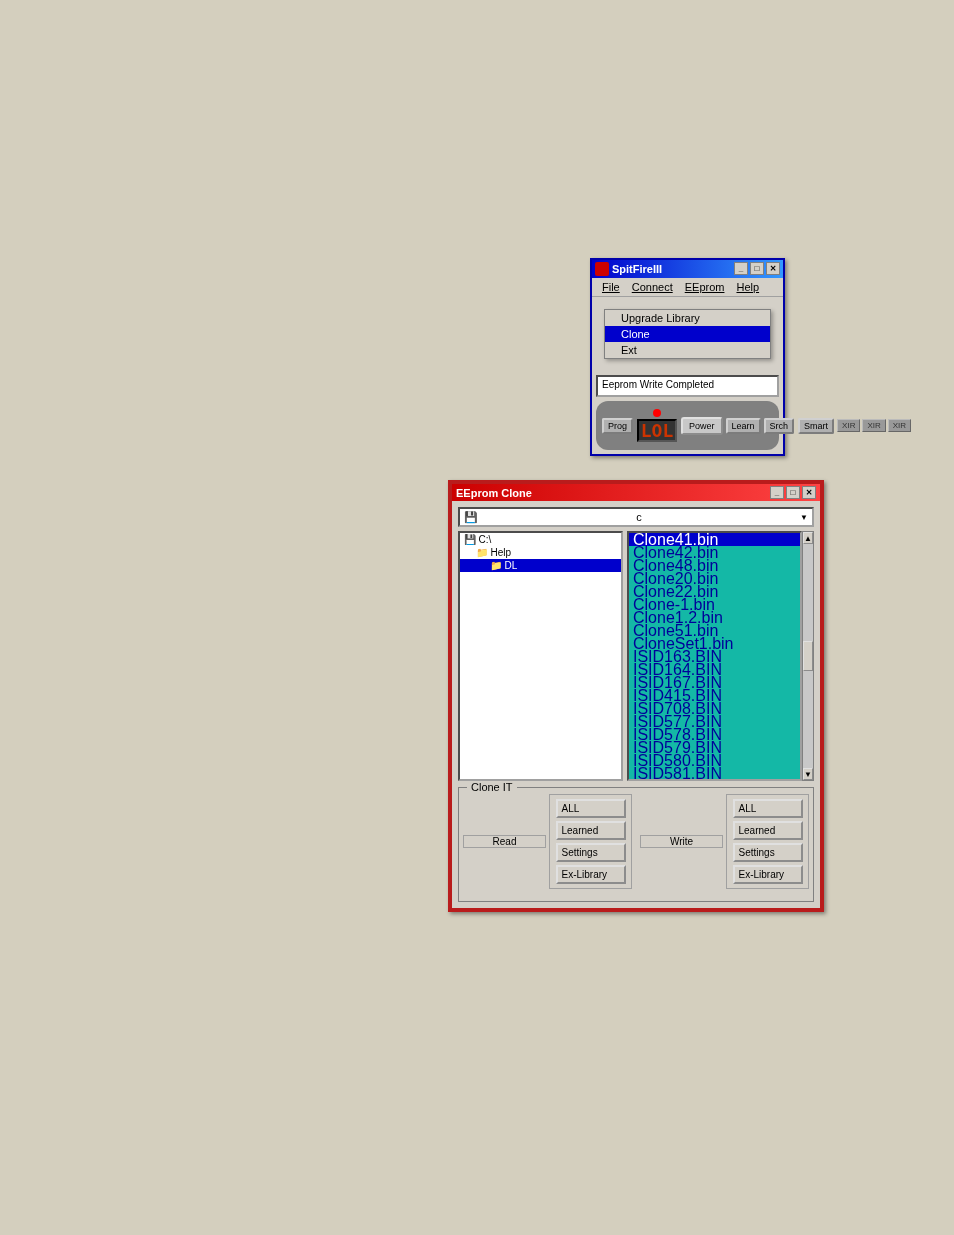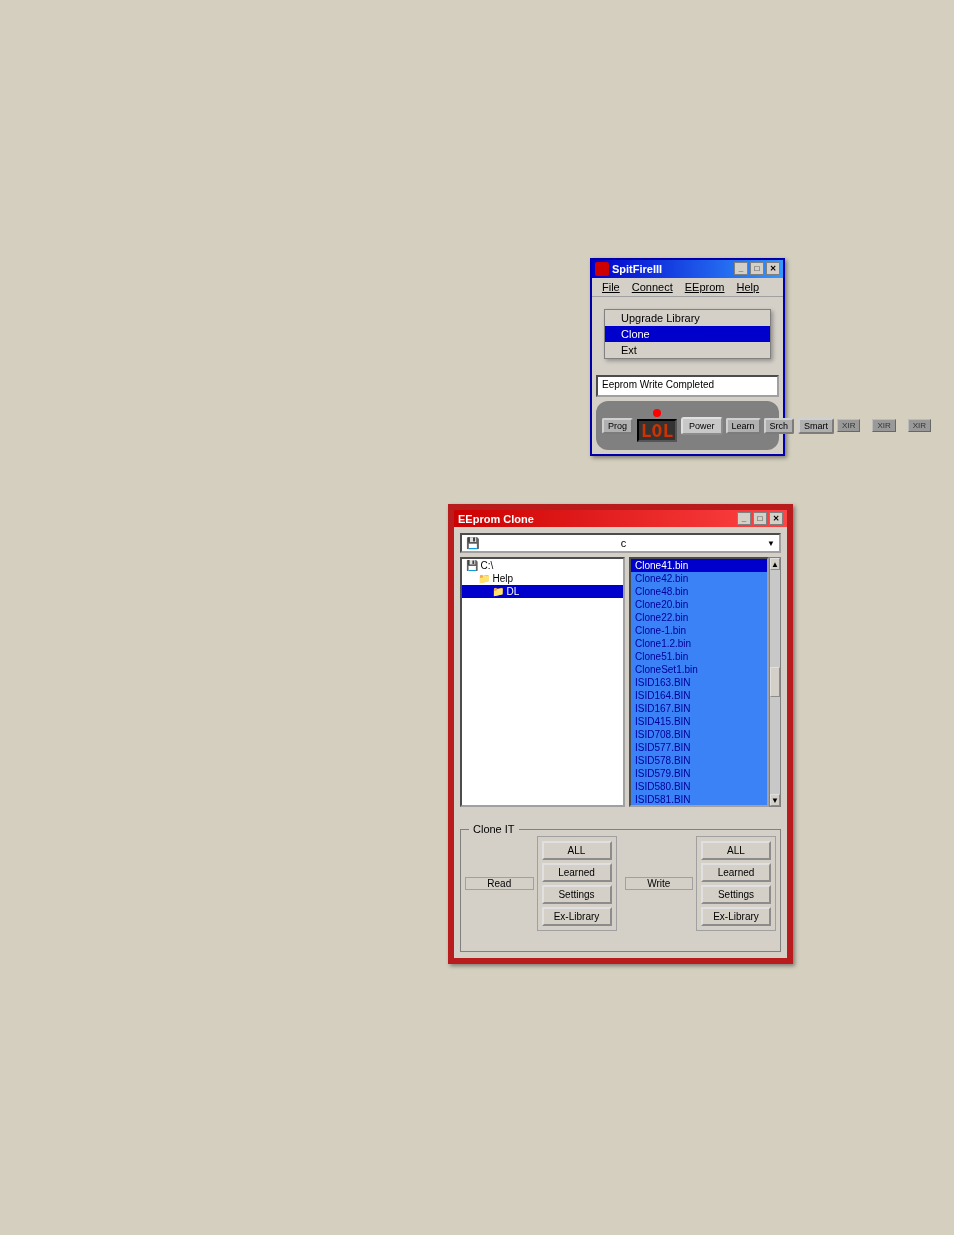--- a/index.html
+++ b/index.html
@@ -172,41 +172,41 @@
       border: 2px outset #e0e0e0;
       font-size: 9px;
       padding: 2px 6px;
       cursor: pointer;
       border-radius: 3px;
       text-align: right;
     }
 
     .xir-row {
       display: flex;
-      gap: 12px;
+      gap: 2px;
       justify-content: center;
     }
 
     .xir-btn {
       background: #999;
       border: 1px outset #bbb;
       font-size: 8px;
       padding: 1px 4px;
       cursor: pointer;
       color: #333;
     }
 
     
     .clone-window {
       position: absolute;
-      top: 504px;
+      top: 480px;
       left: 448px;
-      width: 345px;
-      background: #d4d0c8;
-      border: 6px solid #b91c1c;
+      width: 376px;
+      background: #d4d0c8;
+      border: 4px solid #b91c1c;
       box-shadow: 2px 2px 4px rgba(0,0,0,0.4);
     }
 
     .clone-titlebar {
       background: linear-gradient(to right, #cc0000, #ff4444);
       color: white;
       font-size: 11px;
       font-weight: bold;
       padding: 2px 4px;
       display: flex;
@@ -265,24 +265,24 @@
       cursor: pointer;
     }
 
     .tree-item.selected {
       background: #0000cc;
       color: white;
     }
 
     .file-list {
       flex: 1;
-      background: #3b82f6;
+      background: #14b8a6;
       border: 2px inset #a0a0a0;
       overflow: hidden;
-      font-size: 10px;
+      font-size: 16px;
     }
 
     .file-item {
       padding: 0px 4px;
       cursor: pointer;
       color: #000099;
       line-height: 13px;
     }
 
     .file-item.selected {
@@ -309,23 +309,23 @@
     .filepath-box {
       background: white;
       border: 2px inset #a0a0a0;
       padding: 2px 4px;
       font-size: 10px;
       height: 20px;
     }
 
     .clone-it-group {
       border: 1px solid #808080;
-      padding: 6px 4px 20px 4px;
+      padding: 6px 4px 12px 4px;
       position: relative;
-      margin-top: 18px;
+      margin-top: 2px;
     }
 
     .clone-it-legend {
       position: absolute;
       top: -7px;
       left: 8px;
       background: #d4d0c8;
       padding: 0 4px;
       font-size: 11px;
     }
@@ -364,21 +364,20 @@
       width: 100%;
     }
 
     .clone-action-btn {
       background: #d4d0c8;
       border: 2px outset #e0e0e0;
       font-size: 10px;
       padding: 2px 4px;
       cursor: pointer;
       width: 70px;
-      text-align: center;
     }
   </style>
 </head>
 <body>
 
 <div class="spitfire-window">
 
   <div class="window-titlebar">
     <div class="titlebar-title">
       <span class="title-icon"></span>

